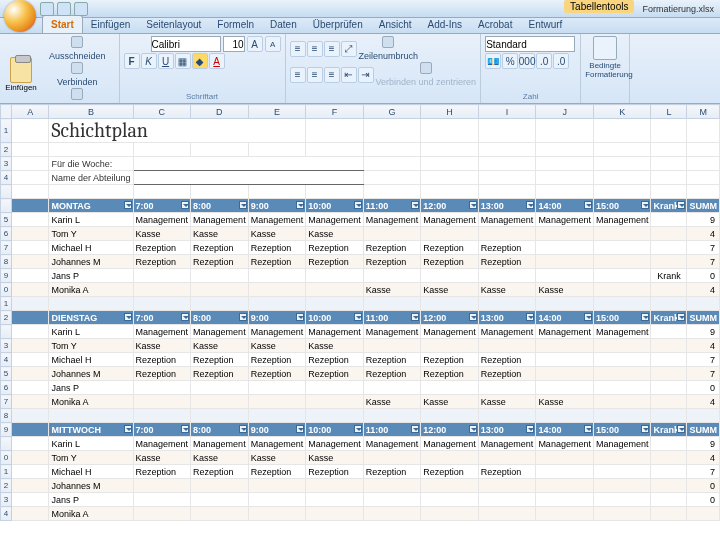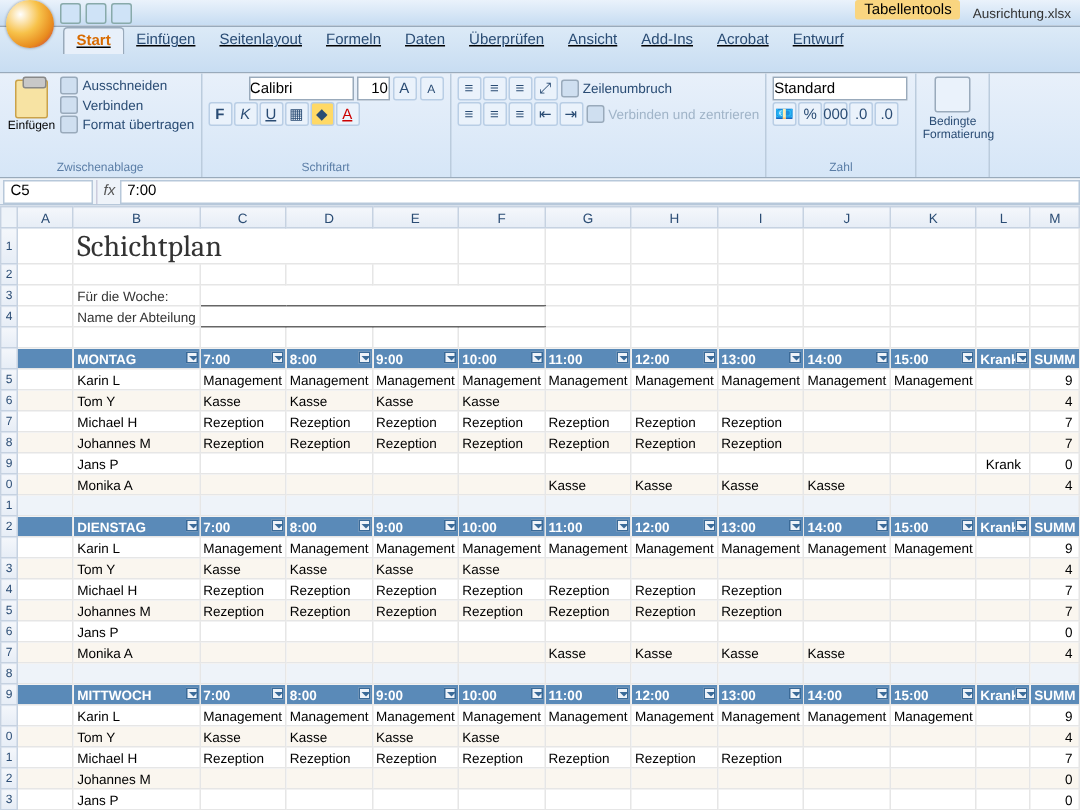--- a/index.html
+++ b/index.html
@@ -8,34 +8,34 @@
 
   
   .titlebar { height: 18px; background: linear-gradient(#eaf2fb,#c6dcf2); display:flex; align-items:center; justify-content:flex-end; padding:0 6px; gap:8px; border-bottom:1px solid #9ab; }
   .office-btn { position:absolute; left:4px; top:0px; width:32px; height:32px; border-radius:50%; background: radial-gradient(circle at 30% 30%, #fff, #f7c24a 40%, #e88b1e 70%, #c44 90%); box-shadow:0 0 2px rgba(0,0,0,.4); z-index:5; }
   .qat { position:absolute; left:40px; top:2px; display:flex; gap:3px; }
   .qat .ico { width:14px; height:14px; background:#cfe3f7; border:1px solid #8aa; border-radius:2px; }
   .contextual { background:#f9d580; padding:1px 6px; border-radius:2px; font-size:10px; align-self:flex-start; margin-top:0;}
   .titleright { font-size:9px; color:#333; }
 
   
-  .tabs { height:31px; background:linear-gradient(#dceaf7,#c8ddf2); display:flex; align-items:flex-start; padding-left:42px; gap:0; border-bottom:1px solid #9ab;text-decoration:underline;}
+  .tabs { height:16px; background:linear-gradient(#dceaf7,#c8ddf2); display:flex; align-items:flex-end; padding-left:42px; gap:0; border-bottom:1px solid #9ab;}
   .tab { padding:3px 8px; font-size:10px; color:#2a4c74; cursor:pointer; }
   .tab.active { background:#e8f0fa; border:1px solid #9ab; border-bottom:none; border-radius:3px 3px 0 0; color:#d86b00; font-weight:bold; }
 
   
   .ribbon { height:70px; background:linear-gradient(#e8f0fa,#d6e6f7); border-bottom:1px solid #9ab; display:flex; }
   .group { border-right:1px solid #bcd; padding:2px 4px; display:flex; flex-direction:column; justify-content:space-between; }
   .group-label { font-size:8px; color:#5a7da6; text-align:center; padding-top:1px; }
   .vstack { display:flex; flex-direction:column; gap:1px; }
   .hstack { display:flex; gap:2px; align-items:center; }
   .big-paste { width:34px; text-align:center; font-size:8px;}
   .big-paste .ico-paste { width:22px; height:26px; margin:0 auto; background:#f7e3a3; border:1px solid #caa24a; border-radius:2px; position:relative; }
   .big-paste .ico-paste::before { content:""; position:absolute; top:-3px; left:4px; width:14px; height:6px; background:#c8c8c8; border:1px solid #888; border-radius:2px; }
-  .small-item { font-size:9px; color:#2a4c74; display:flex; align-items:center; gap:3px; white-space:nowrap; }
+  .small-item { font-size:9px; color:#2a4c74; display:flex; align-items:center; gap:3px; white-space:nowrap;flex-direction:column; }
   .small-item .si { width:12px; height:12px; background:#cfdff0; border:1px solid #9ab; border-radius:2px; }
   .si-cut { background:linear-gradient(45deg,#999 45%,transparent 45%),linear-gradient(-45deg,#999 45%,transparent 45%); background-color:#fff;}
   .font-box { display:flex; gap:2px;margin-left:27px; }
   .sel { background:#fff; border:1px solid #9ab; font-size:10px; height:16px; }
   .sel.font { width:70px; }
   .sel.size { width:22px; text-align:right;}
   .btnrow { display:flex; gap:1px; }
   .rbtn { width:16px; height:16px; border:1px solid #b9cee5; background:#eaf2fb; display:flex; align-items:center; justify-content:center; font-size:10px; color:#2a4c74; border-radius:2px; }
   .rbtn b, .rbtn i, .rbtn u { font-size:10px; }
   .rbtn.fill { background:#ffd966; }
@@ -81,21 +81,21 @@
 
   <div class="office-btn"></div>
   <div class="qat">
     <div class="ico"></div>
     <div class="ico"></div>
     <div class="ico"></div>
   </div>
 
   <div class="titlebar">
     <span class="contextual">Tabellentools</span>
-    <span class="titleright">Ausrichtung.xlsx</span>
+    <span class="titleright">Formatierung.xlsx</span>
   </div>
 
   <div class="tabs" id="tabs">
       <div class="tab active">Start</div>
       <div class="tab">Einfügen</div>
       <div class="tab">Seitenlayout</div>
       <div class="tab">Formeln</div>
       <div class="tab">Daten</div>
       <div class="tab">Überprüfen</div>
       <div class="tab">Ansicht</div>
@@ -204,27 +204,20 @@
       <div class="hstack">
         <div class="bigbtn">
             <div class="bi"></div>
             <div>Bedingte Formatierung</div>
           </div>
       </div>
       <div class="group-label">&nbsp;</div>
     </div>
   </div>
 
-  <div class="fbar">
-    <div class="namebox">C5</div>
-    <div class="fx-area">
-      <span class="fx">fx</span>
-      <input class="formula-input" value="7:00" style="">
-    </div>
-  </div>
 
   <div class="sheet">
     <table id="grid">
         <colgroup>
           <col class="colA">
           <col class="colB">
           <col class="colC">
           <col class="colD">
           <col class="colE">
           <col class="colF">

